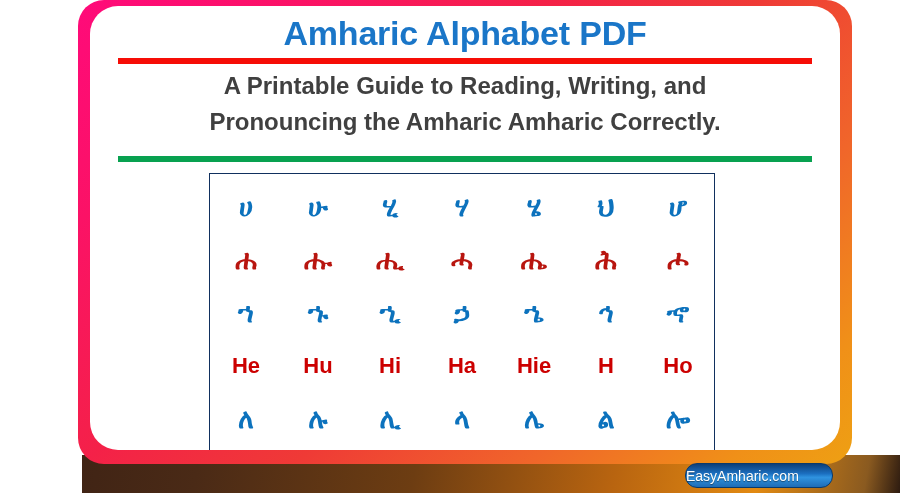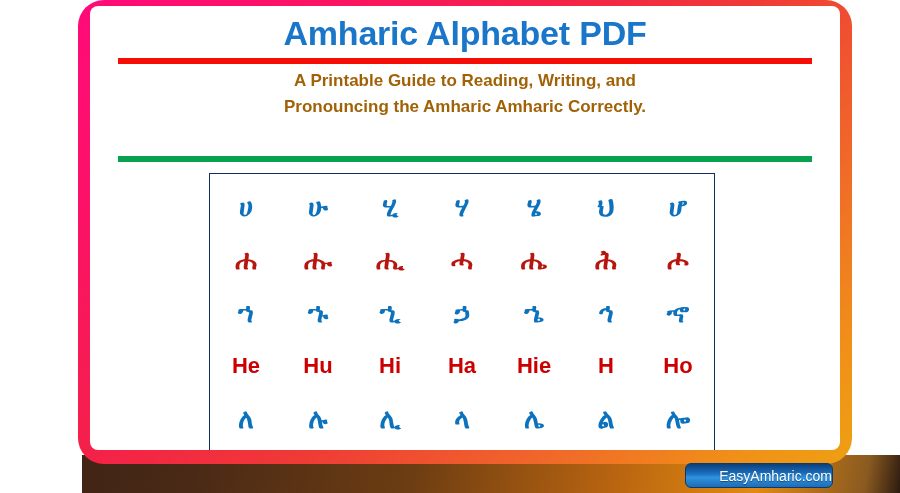--- a/index.html
+++ b/index.html
@@ -35,21 +35,21 @@
   }
 
   
   #poster-card {
     position: absolute;
     left: 12px;
     top: 6px;
     right: 12px;
     bottom: 14px;
     background: #ffffff;
-    border-radius: 8px;
+    border-radius: 28px;
     overflow: hidden;
   }
 
   
   #poster-title {
     position: absolute;
     left: 0;
     right: 0;
     top: 8px;
     text-align: center;
@@ -69,22 +69,22 @@
   #rule-red   { top: 52px; background: #f60d06; }
   #rule-green { top: 150px; background: #08a150; }
 
   
   #poster-subtitle {
     position: absolute;
     left: 10px;
     right: 10px;
     top: 62px;
     text-align: center;
-    color: #a16207;
-    font-size: 17px;
+    color: #404040;
+    font-size: 24px;
     font-weight: bold;
     line-height: 1.52;
     white-space: nowrap;
   }
   #poster-subtitle .ln { display: block; }
 
   
   #alphabet-table {
     position: absolute;
     left: 119px;
@@ -143,27 +143,27 @@
     background: #ffffff;
   }
 
   
   #watermark-badge {
     position: absolute;
     left: 685px;
     top: 463px;
     width: 148px;
     height: 25px;
-    border-radius: 6px;
+    border-radius: 12px;
     border: 1px solid #0b3a6b;
     background: linear-gradient(180deg, #0d3f79 0%, #1b6fc0 42%, #2f93e0 58%, #1f6cb5 100%);
     color: #ffffff;
     font-size: 14px;
     line-height: 25px;
-    text-align: right;
+    text-align: left;
     box-sizing: border-box;
     text-shadow: 0 1px 1px rgba(0,0,0,0.45);
   }
 </style>
 </head>
 <body>
 
 <div id="bottom-strip"></div>
 <div id="bottom-strip-left"></div>
 

